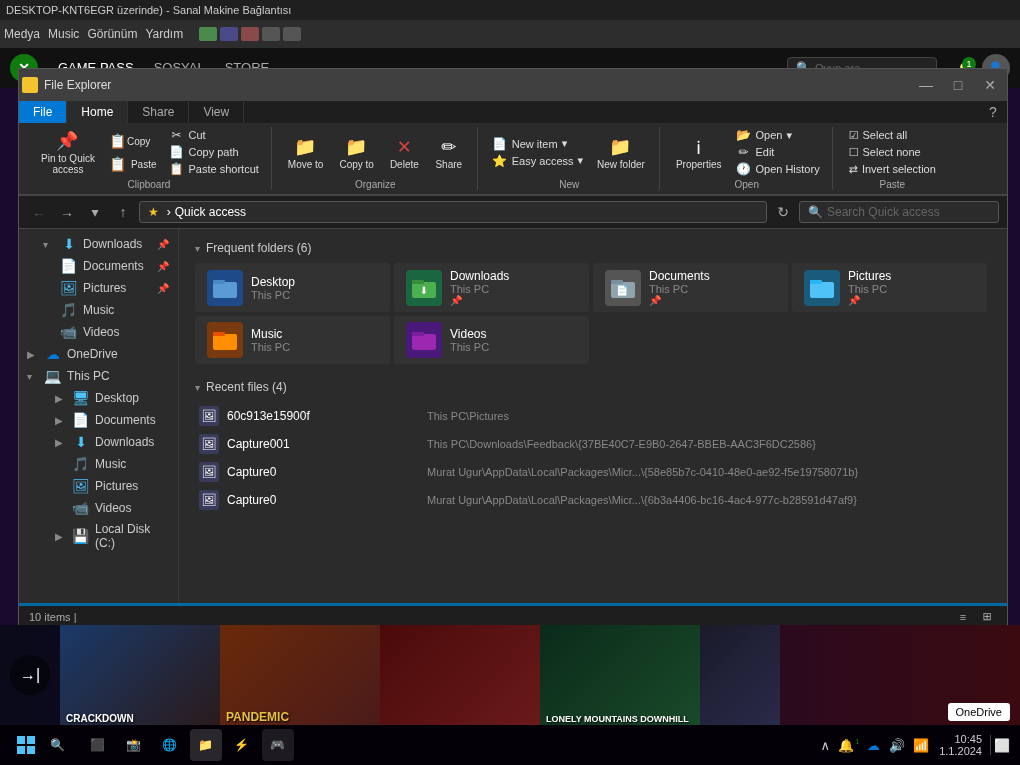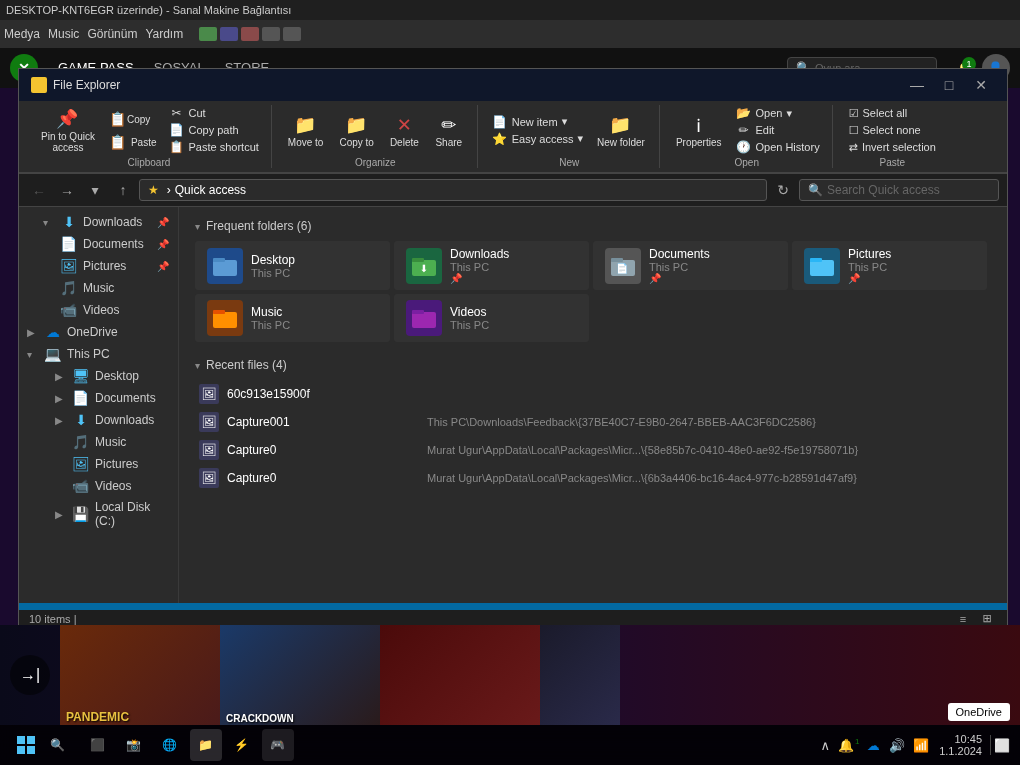--- a/index.html
+++ b/index.html
@@ -17,21 +17,21 @@
     .xbox-nav { display: flex; gap: 20px; }
     .xbox-nav-item { color: #aaa; font-size: 13px; cursor: pointer; padding: 4px 0; }
     .xbox-nav-item.active { color: #fff; border-bottom: 2px solid #107c10; }
     .xbox-search { margin-left: auto; background: #222; border: 1px solid #444; border-radius: 4px; padding: 3px 8px; color: #aaa; font-size: 12px; width: 150px; display: flex; align-items: center; gap: 4px; }
     .xbox-right { display: flex; align-items: center; gap: 10px; }
     .notif-badge { position: relative; }
     .notif-count { position: absolute; top: -4px; right: -4px; background: #107c10; border-radius: 50%; width: 14px; height: 14px; font-size: 9px; display: flex; align-items: center; justify-content: center; }
 
     
     .fe-window { background: #2b2b2b; border: 1px solid #555; position: absolute; top: 68px; left: 18px; width: 990px; height: 560px; display: flex; flex-direction: column; }
-    .fe-titlebar { background: #0f172a; height: 32px; display: flex; align-items: center; padding: 0 12px; }
+    .fe-titlebar { background: #404040; height: 32px; display: flex; align-items: center; padding: 0 3px; }
     .fe-titlebar-icon { width: 16px; height: 16px; background: #f4c430; border-radius: 2px; margin-right: 6px; }
     .fe-titlebar-title { color: #ddd; font-size: 12px; flex: 1; }
     .fe-titlebar-controls { display: flex; gap: 4px; }
     .fe-titlebar-btn { width: 28px; height: 20px; display: flex; align-items: center; justify-content: center; color: #aaa; font-size: 14px; cursor: pointer; border-radius: 2px; }
 
     
     .fe-ribbon { background: #2b2b2b; border-bottom: 1px solid #444; }
     .fe-ribbon-tabs { display: flex; background: #1e1e1e; }
     .fe-ribbon-tab { padding: 4px 14px; font-size: 12px; color: #aaa; cursor: pointer; border-right: 1px solid #333; }
     .fe-ribbon-tab.active { background: #2b2b2b; color: #fff; }
@@ -78,21 +78,21 @@
     .folder-sub { color: #888; font-size: 11px; }
     .folder-pin { color: #888; font-size: 10px; }
 
     .recent-table { width: 100%; border-collapse: collapse; }
     .recent-row { display: flex; align-items: center; padding: 4px 4px; cursor: pointer; border-radius: 2px; }
     .recent-icon { width: 20px; height: 20px; background: #555; border-radius: 2px; margin-right: 8px; flex-shrink: 0; display: flex; align-items: center; justify-content: center; font-size: 12px; }
     .recent-name { color: #fff; font-size: 12px; flex: 0 0 200px; }
     .recent-path { color: #888; font-size: 11px; flex: 1; overflow: hidden; text-overflow: ellipsis; white-space: nowrap; }
 
     
-    .fe-statusbar { background: #1e1e1e; border-top: 7px solid #0369a1; height: 24px; display: flex; align-items: center; padding: 0 10px; justify-content: space-between; color: #aaa; font-size: 11px; }
+    .fe-statusbar { background: #1e1e1e; border-top: 3px solid #0369a1; height: 24px; display: flex; align-items: center; padding: 0 10px; justify-content: space-between; color: #aaa; font-size: 11px; }
     .fe-statusbar-right { display: flex; gap: 4px; }
     .fe-statusbar-btn { width: 20px; height: 20px; display: flex; align-items: center; justify-content: center; cursor: pointer; }
     .xbox-collapse-btn { width: 40px; height: 40px; background: rgba(0,0,0,0.5); border-radius: 50%; display: flex; align-items: center; justify-content: center; margin: 0 10px; cursor: pointer; color: #fff; font-size: 16px; flex-shrink: 0; }
     .game-cards { display: flex; gap: 0; flex: 1; height: 110px; overflow: hidden; }
     .game-card { flex-shrink: 0; width: 160px; height: 110px; background: #333; overflow: hidden; position: relative; }
 
     .taskbar { position: absolute; bottom: 0; left: 0; width: 1020px; height: 40px; background: rgba(0,0,0,0.85); backdrop-filter: blur(10px); display: flex; align-items: center; padding: 0 10px; }
     .taskbar-start { width: 32px; height: 32px; display: flex; align-items: center; justify-content: center; cursor: pointer; }
     .taskbar-icons { display: flex; gap: 4px; margin-left: 8px; }
     .taskbar-icon { width: 32px; height: 32px; display: flex; align-items: center; justify-content: center; cursor: pointer; border-radius: 4px; }
@@ -163,20 +163,28 @@
     <div class="fe-titlebar-icon" style="background:#f4c430;"></div>
     <div class="fe-titlebar-title">File Explorer</div>
     <div class="fe-titlebar-controls">
       <div class="fe-titlebar-btn">—</div>
       <div class="fe-titlebar-btn">□</div>
       <div class="fe-titlebar-btn close">✕</div>
     </div>
   </div>
 
   <div class="fe-ribbon">
+    <div class="fe-ribbon-tabs">
+      <div class="fe-ribbon-tab file">File</div>
+      <div class="fe-ribbon-tab active">Home</div>
+      <div class="fe-ribbon-tab">Share</div>
+      <div class="fe-ribbon-tab">View</div>
+      <div style="flex:1;background:#1e1e1e;"></div>
+      <div class="fe-titlebar-btn" style="color:#aaa;background:#1e1e1e;width:28px;height:22px;display:flex;align-items:center;justify-content:center;">?</div>
+    </div>
 
     <div class="fe-ribbon-content">
 
       <div class="ribbon-group">
         <div class="ribbon-items">
           <div class="ribbon-btn">
             <div class="ribbon-btn-icon">📌</div>
             <div class="ribbon-btn-label">Pin to Quick<br>access</div>
           </div>
           <div style="display:flex;flex-direction:column;gap:2px;">
@@ -477,20 +485,21 @@
       </div>
 
       <div class="section-header">
         <span class="section-chevron">▾</span>
         <span>Recent files (4)</span>
       </div>
       <div class="recent-table">
         <div class="recent-row">
           <div class="recent-icon" style="background:#3a3a5a;">🖼</div>
           <div class="recent-name">60c913e15900f</div>
+          <div class="recent-path">This PC\Pictures</div>
         </div>
         <div class="recent-row">
           <div class="recent-icon" style="background:#3a3a5a;">🖼</div>
           <div class="recent-name">Capture001</div>
           <div class="recent-path">This PC\Downloads\Feedback\{37BE40C7-E9B0-2647-BBEB-AAC3F6DC2586}</div>
         </div>
         <div class="recent-row">
           <div class="recent-icon" style="background:#3a3a5a;">🖼</div>
           <div class="recent-name">Capture0</div>
           <div class="recent-path">Murat Ugur\AppData\Local\Packages\Micr...\{58e85b7c-0410-48e0-ae92-f5e19758071b}</div>
@@ -512,32 +521,37 @@
     <div class="fe-statusbar-right">
       <div class="fe-statusbar-btn">≡</div>
       <div class="fe-statusbar-btn">⊞</div>
     </div>
   </div>
 </div>
 
 <div style="position:absolute;bottom:40px;left:0;width:1020px;height:100px;background:linear-gradient(to right, #0a0a1a 0%, #1a0a2e 50%, #3a0a10 100%);display:flex;align-items:center;overflow:hidden;">
   <div class="xbox-collapse-btn">→|</div>
   <div class="game-cards">
+    <div class="game-card" style="background:linear-gradient(135deg, #1a2a4a, #2a3a6a);">
+      <div style="width:100%;height:100%;background:linear-gradient(135deg,#1a3a6a,#2a1a1a);display:flex;align-items:flex-end;padding:6px;">
+        <span style="color:#fff;font-size:10px;font-weight:bold;text-shadow:1px 1px 2px #000;">CRACKDOWN</span>
+      </div>
+    </div>
     <div class="game-card" style="background:linear-gradient(135deg, #5a2a0a, #8a4a1a);">
       <div style="width:100%;height:100%;background:linear-gradient(135deg,#6a2a0a,#4a1a1a);display:flex;align-items:flex-end;padding:6px;">
         <span style="color:#e8c040;font-size:12px;font-weight:bold;text-shadow:1px 1px 2px #000;">PANDEMIC</span>
       </div>
     </div>
-    <div class="game-card" style="background:linear-gradient(135deg, #1a2a4a, #2a3a6a);">
-      <div style="width:100%;height:100%;background:linear-gradient(135deg,#1a3a6a,#2a1a1a);display:flex;align-items:flex-end;padding:6px;">
-        <span style="color:#fff;font-size:10px;font-weight:bold;text-shadow:1px 1px 2px #000;">CRACKDOWN</span>
-      </div>
-    </div>
     <div class="game-card" style="background:linear-gradient(135deg, #4a0a0a, #6a1a1a);">
       <div style="width:100%;height:100%;"></div>
+    </div>
+    <div class="game-card" style="background:linear-gradient(135deg, #0a2a1a, #1a4a2a);">
+      <div style="width:100%;height:100%;display:flex;align-items:flex-end;padding:6px;">
+        <span style="color:#fff;font-size:9px;font-weight:bold;text-shadow:1px 1px 2px #000;">LONELY MOUNTAINS DOWNHILL</span>
+      </div>
     </div>
     <div class="game-card" style="background:linear-gradient(135deg, #1a1a2a, #2a2a4a); width:80px;">
       <div style="width:100%;height:100%;"></div>
     </div>
   </div>
 </div>
 
 <div class="taskbar">
   <div class="taskbar-start">
     <svg width="20" height="20" viewBox="0 0 20 20">

